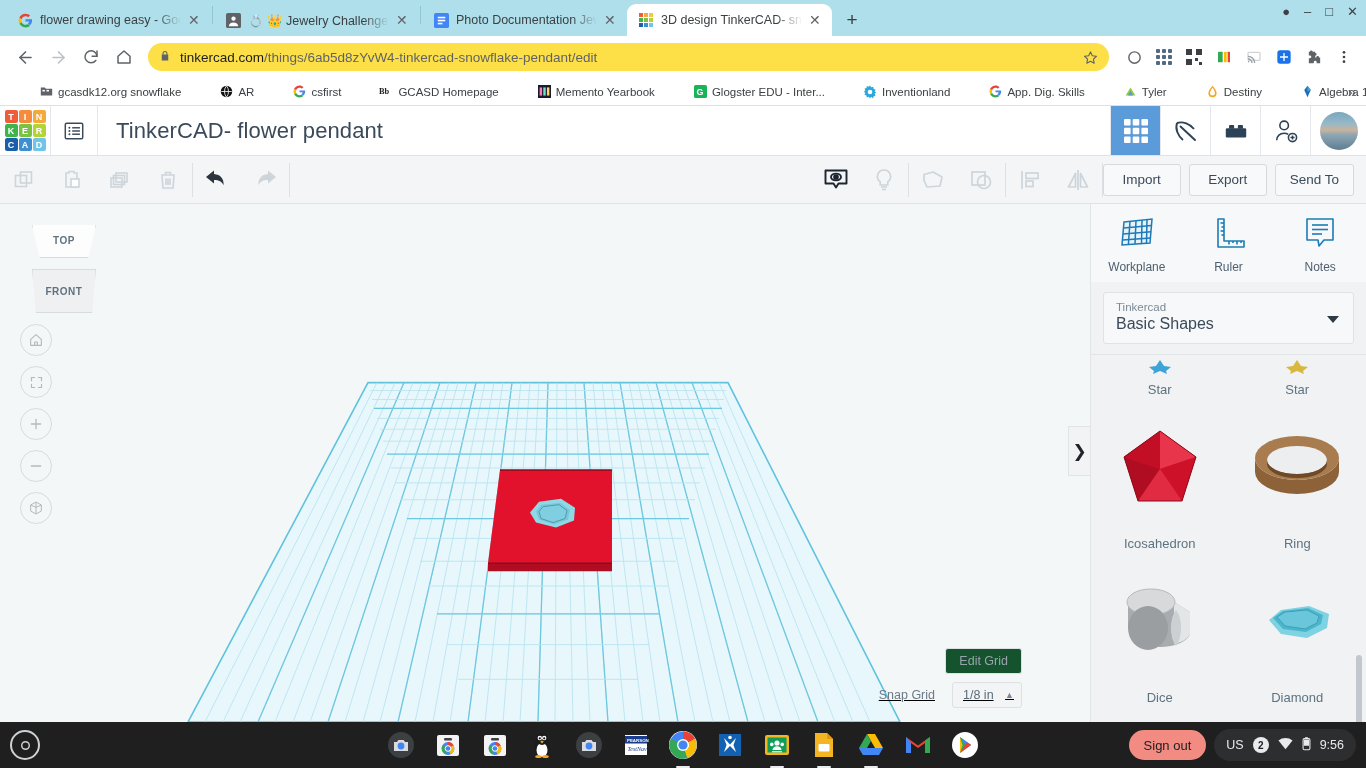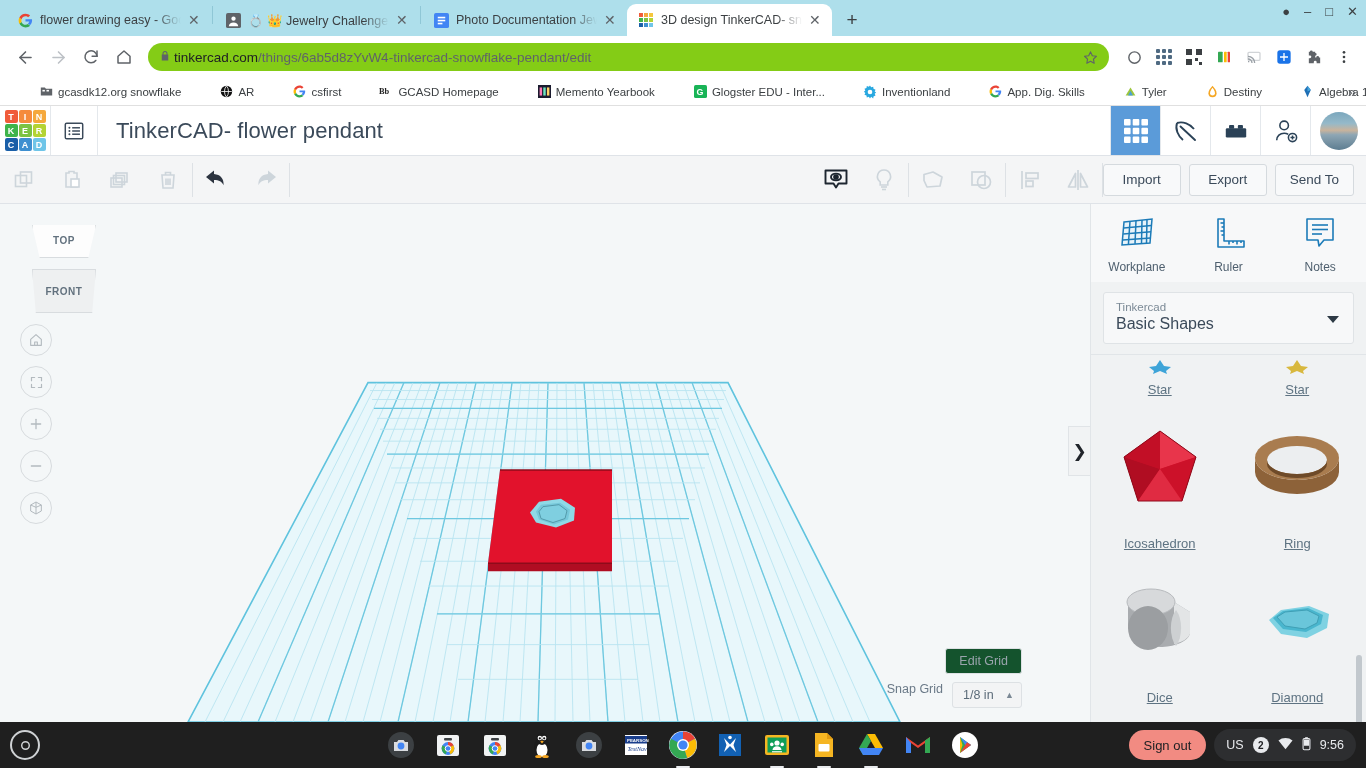--- a/index.html
+++ b/index.html
@@ -39,22 +39,22 @@
 
   .browser-navbar{
     height:42px; background:#fff; display:flex; align-items:center; gap:3px; padding:0 10px;
   }
   .navbtn{
     width:30px;height:30px;border-radius:50%;display:flex;align-items:center;justify-content:center;
     color:#5f6368; cursor:pointer; flex:0 0 30px;
   }
   .navbtn.disabled{ color:#bdc1c6; }
   .omnibox{
-    flex:1 1 auto; height:28px; background:#84cc16; border-radius:14px;
-    display:flex; align-items:center; gap:3px; padding:0 11px; margin:0 6px;
+    flex:1 1 auto; height:28px; background:#fde047; border-radius:14px;
+    display:flex; align-items:center; gap:9px; padding:0 11px; margin:0 6px;
     font-size:13.5px; color:#202124;
   }
   .omnibox .url-dim{ color:#5f6368; }
   .omni-right{ margin-left:auto; display:flex; gap:3px; color:#5f6368; }
   .nav-icons{ display:flex; align-items:center; gap:6px; margin-left:4px;}
   .nav-icons .ni{ width:24px;height:24px;display:flex;align-items:center;justify-content:center;cursor:pointer;}
 
   .bookmarks-bar{
     height:28px; background:#fff; display:flex; align-items:center; gap:3px;
     padding:0 9px; font-size:11.5px; color:#3c4043; border-bottom:1px solid #e0e0e0;
@@ -145,21 +145,21 @@
   }
   .grid-wrap{ position:absolute; left:0; top:0; width:100%; height:100%; pointer-events:none;}
 
   .grid-ctrls{
     position:absolute; right:68px; bottom:14px; display:flex; flex-direction:column; align-items:flex-end; gap:8px;
   }
   .edit-grid{
     height:26px; padding:0 13px; background:#14532d; border:1px solid #dde1e4; border-radius:3px;
     font-size:12.5px; color:#9aa4ad; display:flex; align-items:center; cursor:pointer;
   }
-  .snap-row{ display:flex; gap:9px; }
+  .snap-row{ display:flex; align-items:center; gap:17px;text-decoration:underline; }
   .snap-label{ font-size:12.5px; color:#6b7a88; }
   .snap-select{
     height:26px; min-width:70px; padding:0 7px 0 10px; background:#f3f4f5;
     border:1px solid #dde1e4; border-radius:3px; font-size:12.5px; color:#5b6b79;
     display:flex; align-items:center; justify-content:space-between; gap:8px; cursor:pointer;
   }
 
   
   .collapse-handle{
     position:absolute; right:0; top:222px; width:22px; height:50px;
@@ -190,21 +190,21 @@
     flex:1 1 auto; margin-top:10px; border-top:1px solid #e1e5e8;
     display:grid; grid-template-columns:1fr 1fr; gap:0; overflow:hidden; position:relative;
     align-content:start; padding-top:0;
   }
   .shape-cell{
     height:154px; display:flex; flex-direction:column; align-items:center; justify-content:flex-end;
     padding-bottom:6px; cursor:pointer;
   }
   .shape-cell.clipped{ height:48px; justify-content:flex-end; }
   .shape-art{ flex:1 1 auto; display:flex; align-items:center; justify-content:center; width:100%; }
-  .shape-label{ font-size:13px; color:#5e7382; padding-top:4px;text-decoration:underline; }
+  .shape-label{ font-size:13px; color:#5e7382; padding-top:4px; }
   .sp-scrollbar{
     position:absolute; right:4px; top:300px; width:6px; height:110px; background:#c2c8cd; border-radius:3px;
   }
 
   
   .shelf{
     height:46px; background:#1f1f1f; display:flex; align-items:center; position:relative;
   }
   .shelf-launcher{
     position:absolute; left:10px; width:30px;height:30px;border-radius:50%;

